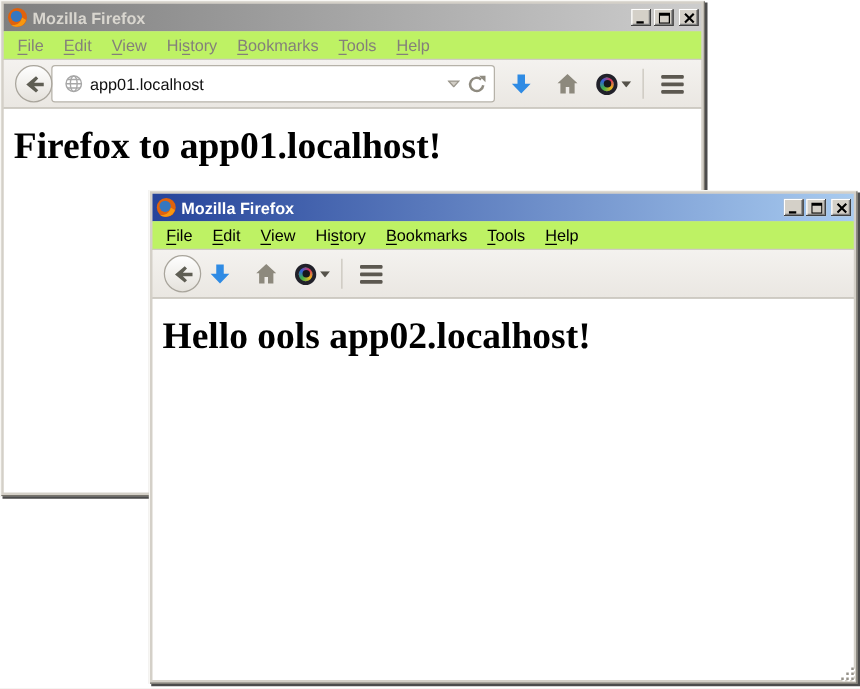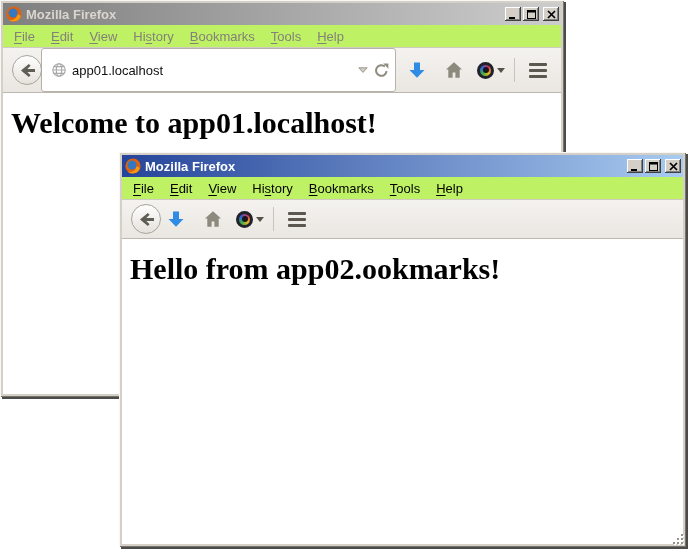--- a/index.html
+++ b/index.html
@@ -52,21 +52,21 @@
     padding:0 7px 0 9px;gap:5px;
   }
   .back-btn{
     flex:0 0 30px;width:30px;height:30px;border-radius:50%;
     background:linear-gradient(#fefefe,#e5e2dc);
     border:1px solid #a9a59c;box-sizing:border-box;
     display:flex;align-items:center;justify-content:center;
     margin-right:-6px;z-index:2;position:relative;padding:0;
   }
   .urlbar{
-    flex:1;height:44px;background:#ffffff;
+    flex:1;height:30px;background:#ffffff;
     border:1px solid #b6b2a9;border-radius:3px;box-sizing:border-box;
     display:flex;align-items:center;gap:6px;padding:0 6px 0 10px;
   }
   .url-input{
     flex:1;border:none;outline:none;background:transparent;
     font-family:"Liberation Sans",sans-serif;font-size:13px;color:#101010;padding:0;min-width:0;
   }
   .url-drop,.reload-btn{background:none;border:0;padding:0;display:flex;align-items:center;}
   .tb-btn{
     width:32px;height:30px;background:none;border:0;padding:0;
@@ -179,21 +179,21 @@
     <button class="tb-btn">
       <span class="hamburger">
           <span></span>
           <span></span>
           <span></span>
         </span>
     </button>
   </div>
 
   <div class="content">
-    <h1 class="page-heading">Welcome to app01.localhost!</h1>
+    <h1 class="page-heading">Firefox to app01.localhost!</h1>
   </div>
 </div>
 
 <div class="fxwindow active" id="win2">
   <div class="titlebar">
     <span style="display:flex;">
       <svg width="16" height="16" viewBox="0 0 16 16">
         <circle cx="8" cy="8" r="7.6" fill="#e0620d"></circle>
         <path d="M14.9 10 A7.6 7.6 0 0 1 3 13.9 C7 14.5 11 12.5 11.5 8 Z" fill="#f8980f"></path>
         <circle cx="7.1" cy="7" r="4.5" fill="#3577c0"></circle>
@@ -255,21 +255,21 @@
     <button class="tb-btn">
       <span class="hamburger">
           <span></span>
           <span></span>
           <span></span>
         </span>
     </button>
   </div>
 
   <div class="content">
-    <h1 class="page-heading">Hello from app02.ookmarks!</h1>
+    <h1 class="page-heading">Hello ools app02.localhost!</h1>
   </div>
 
   <svg class="resize-grip" width="13" height="13" viewBox="0 0 13 13">
     <g>
       <rect x="10" y="2" width="2" height="2" fill="#ffffff"></rect>
         <rect x="9" y="1" width="2" height="2" fill="#96928a"></rect>
       <rect x="6" y="6" width="2" height="2" fill="#ffffff"></rect>
         <rect x="5" y="5" width="2" height="2" fill="#96928a"></rect>
       <rect x="10" y="6" width="2" height="2" fill="#ffffff"></rect>
         <rect x="9" y="5" width="2" height="2" fill="#96928a"></rect>

